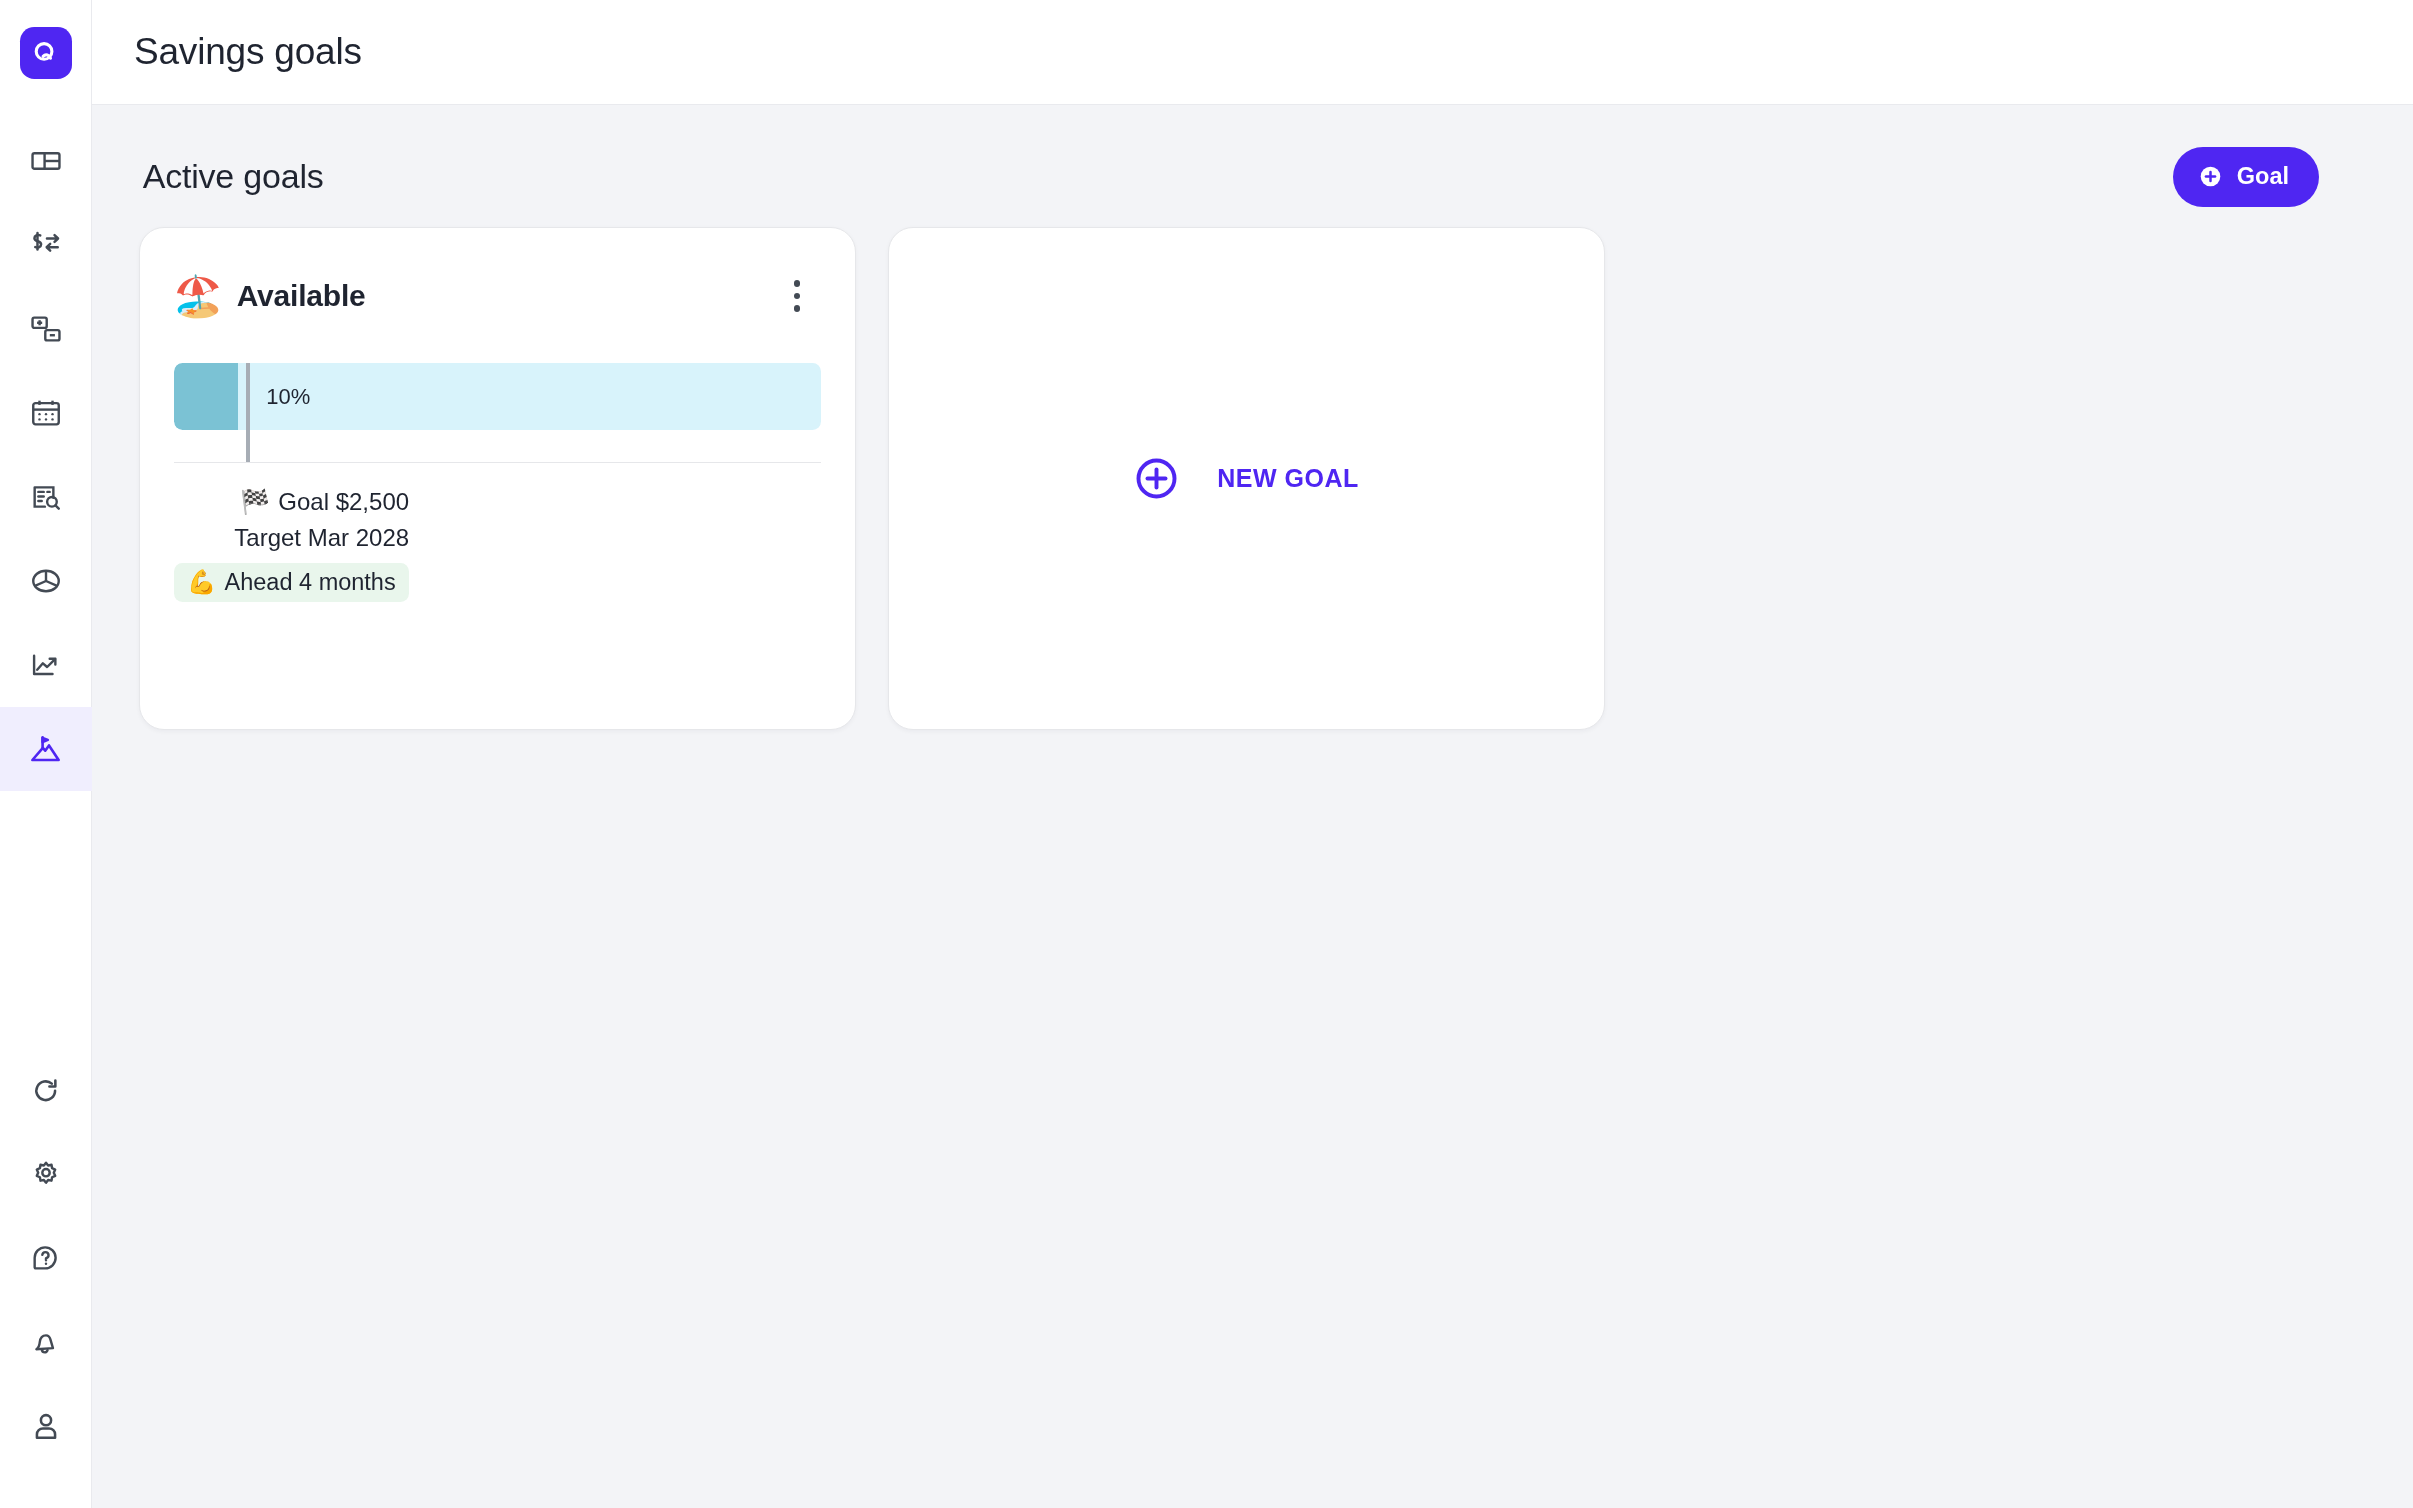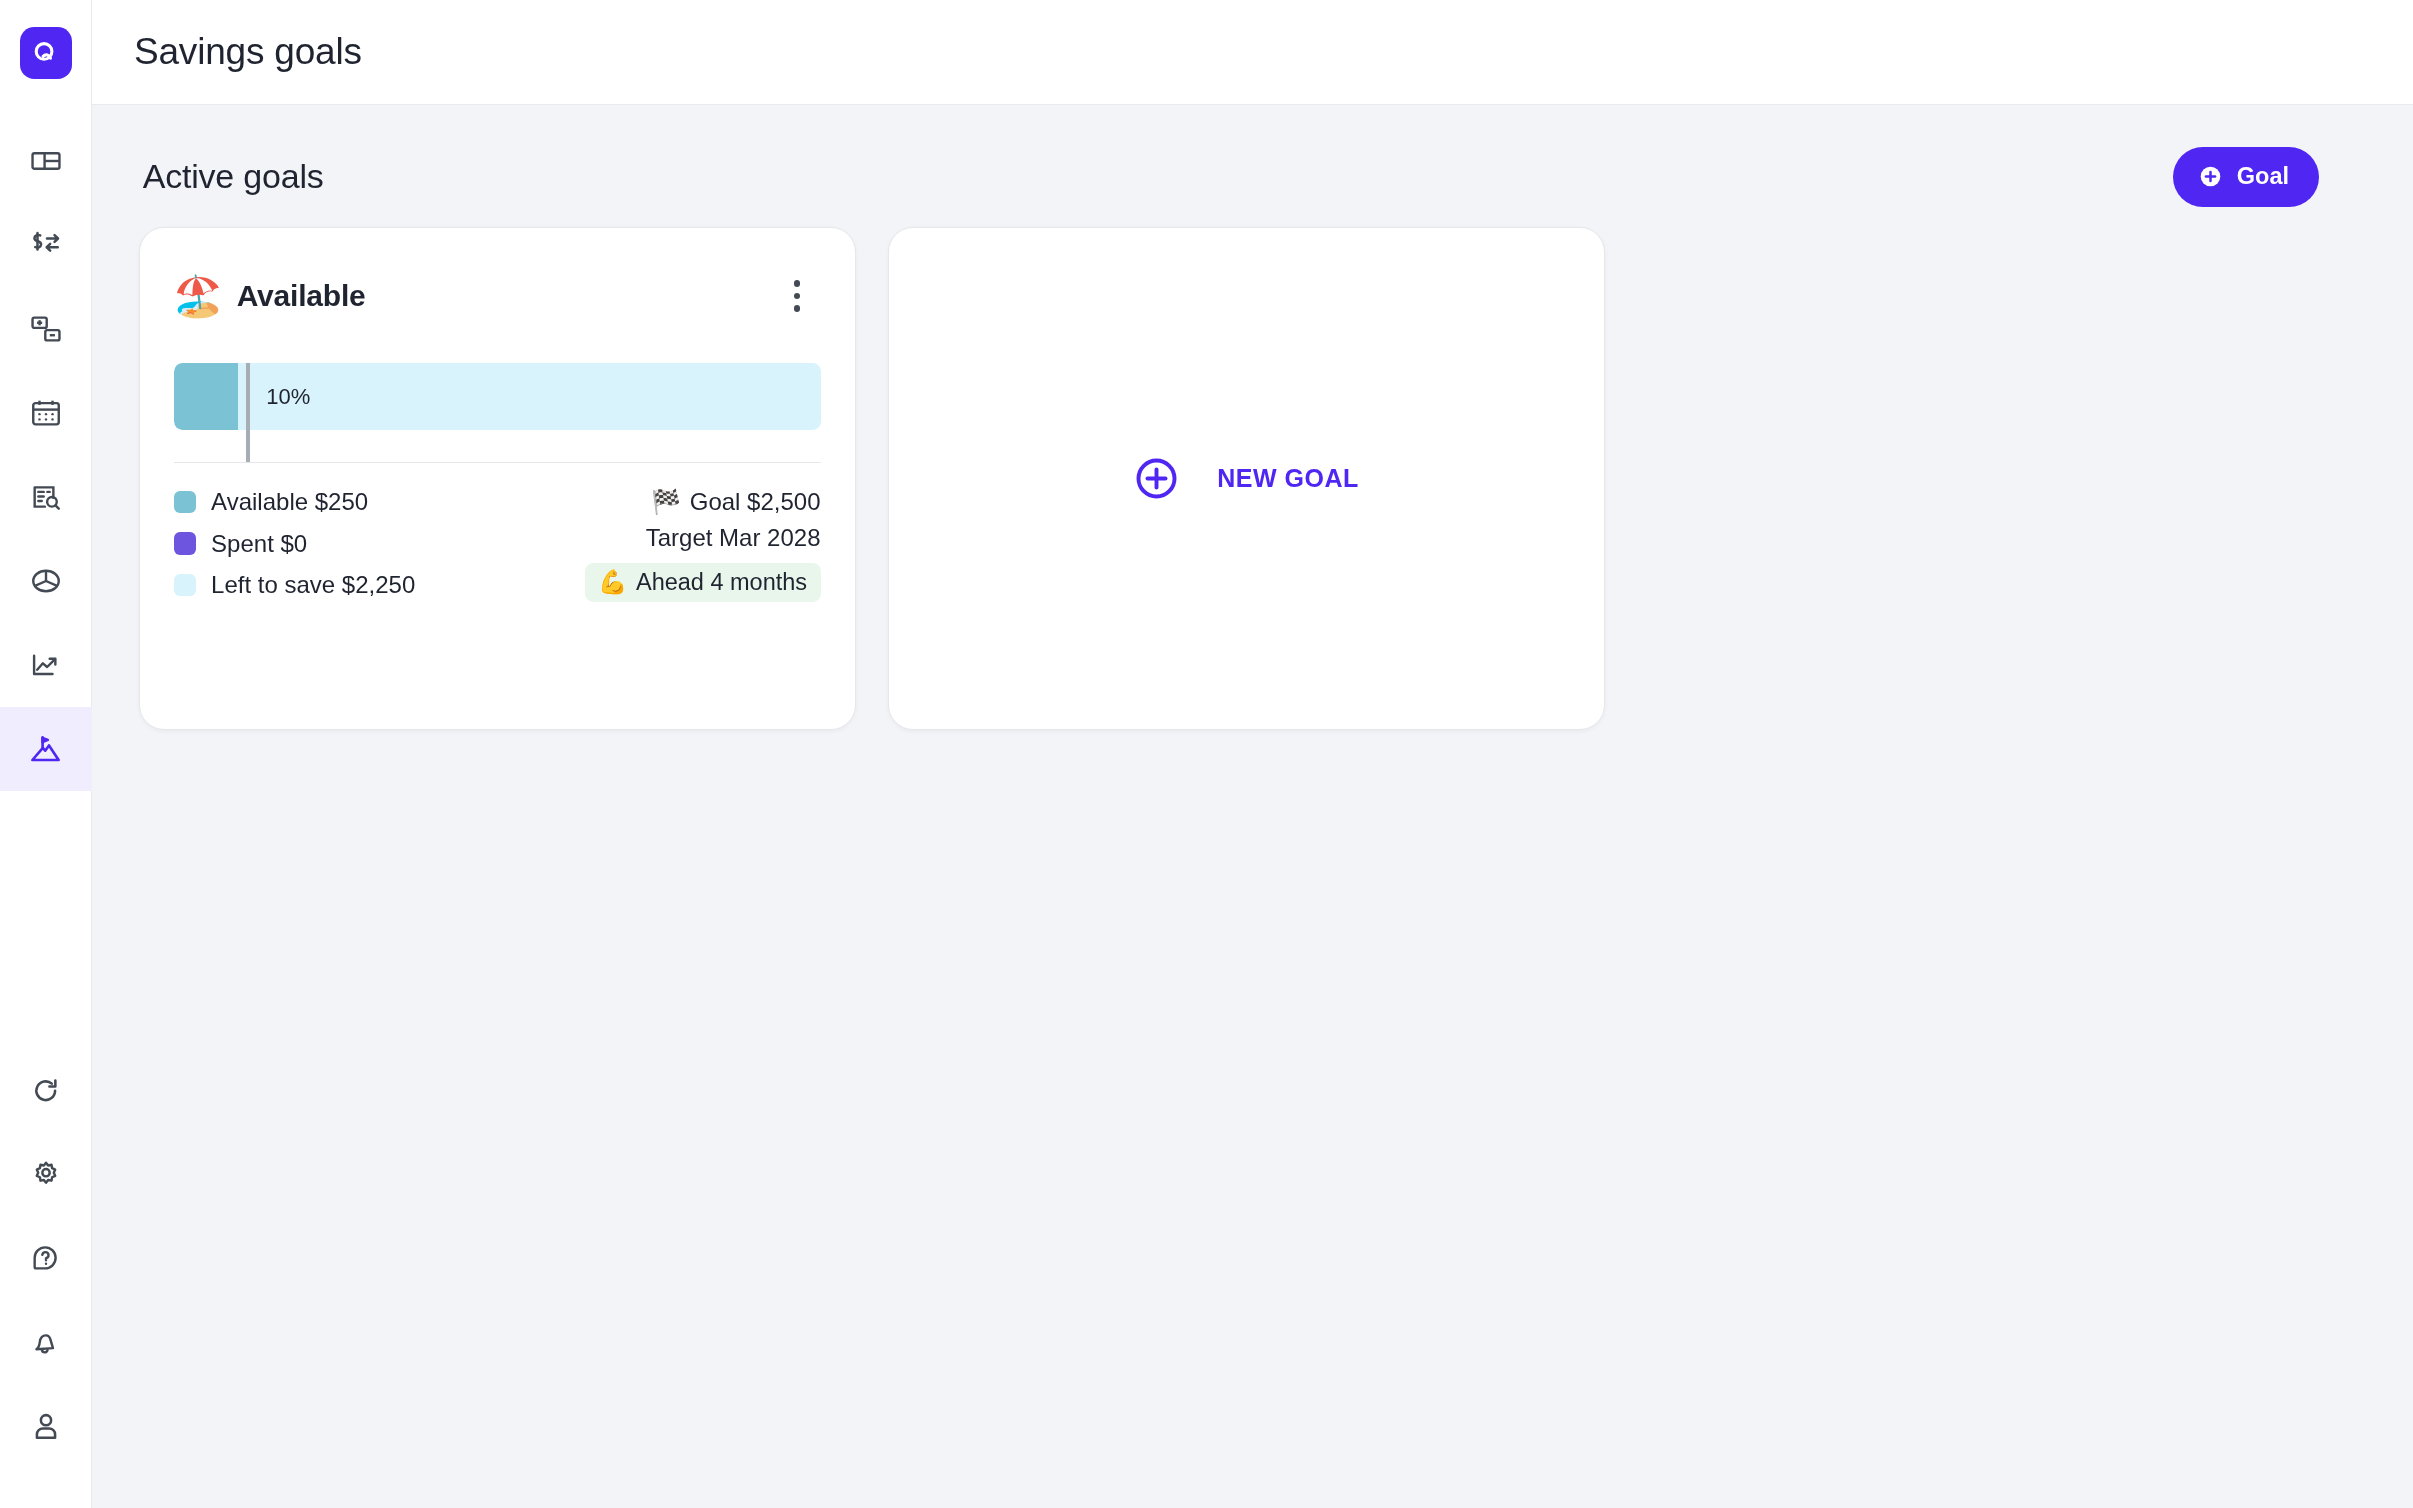--- a/index.html
+++ b/index.html
@@ -357,34 +357,20 @@
               <span class="progress-label" id="plabel" style="left: calc(11.5% + 18.4px);">10%</span>
             </div>
             <div class="progress-marker" id="pmarker" style="left: calc(11.5% - 1.7px); height: 99px;"></div>
           </div>
 
 
           <div class="card-divider"></div>
 
           <div class="card-foot">
 
-            <div class="legend">
-              <div class="legend-row">
-                <span class="swatch" id="sw0" style="background: rgb(123, 194, 212);"></span>
-                <span class="legend-text"><span>Available</span><b>$250</b></span>
-              </div>
-              <div class="legend-row">
-                <span class="swatch" id="sw1" style="background: rgb(109, 85, 224);"></span>
-                <span class="legend-text"><span>Spent</span><b>$0</b></span>
-              </div>
-              <div class="legend-row">
-                <span class="swatch" id="sw2" style="background: rgb(216, 243, 251);"></span>
-                <span class="legend-text"><span>Left to save</span><b>$2,250</b></span>
-              </div>
-            </div>
 
             <div class="meta">
               <div class="meta-row">
                 <span>🏁</span>
                 <span>Goal $2,500</span>
               </div>
               <div class="meta-row">Target Mar 2028</div>
               <div class="badge" style="background: rgb(233, 246, 236);">
                 <span>💪</span>
                 <span>Ahead 4 months</span>

